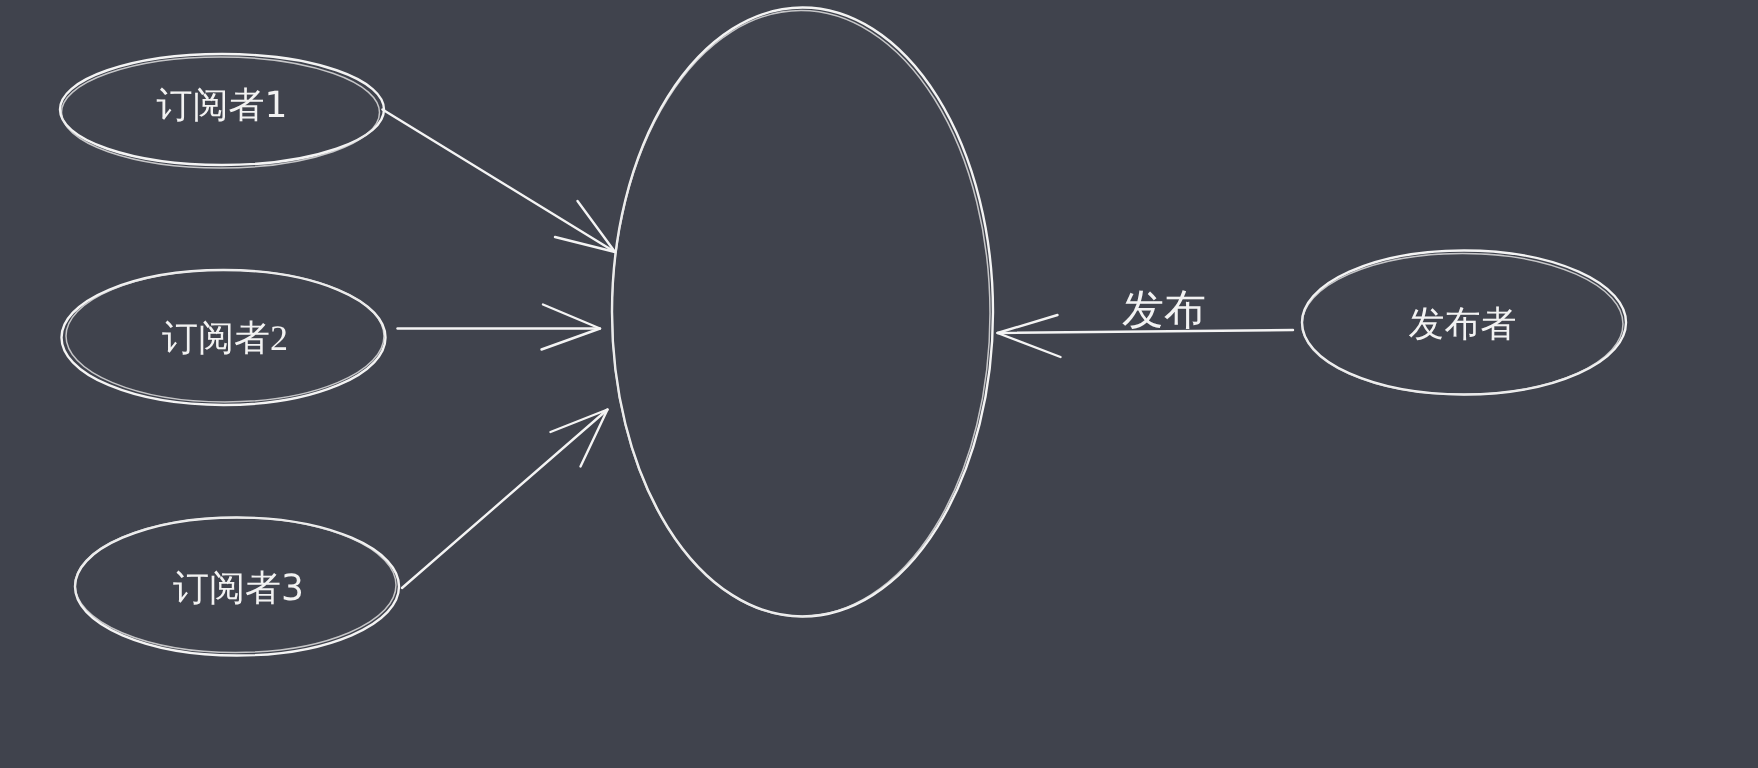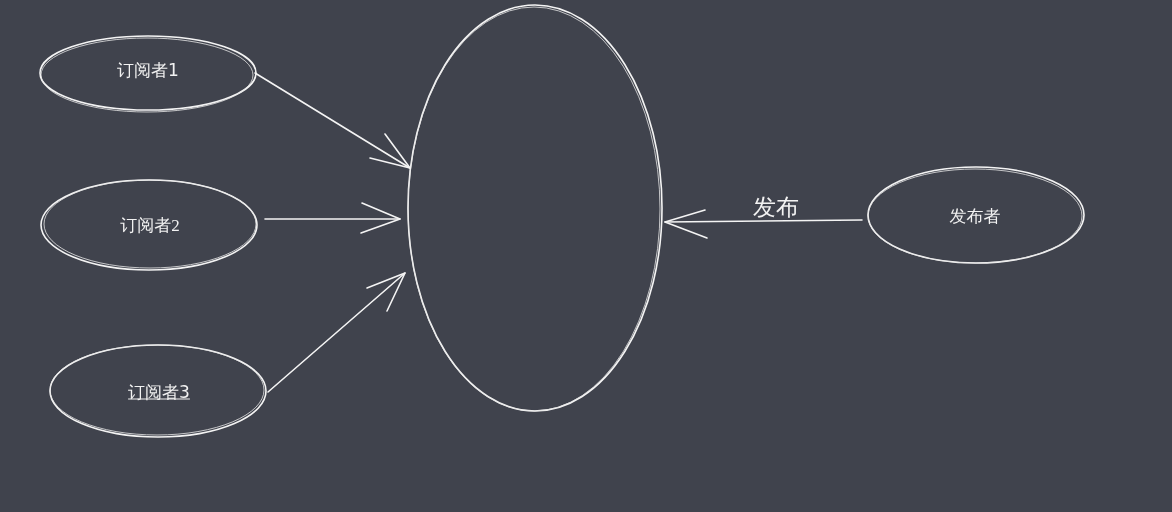--- a/index.html
+++ b/index.html
@@ -4,25 +4,25 @@
 <style>
   html, body { margin: 0; padding: 0; }
   body {
     width: 1172px; height: 512px; overflow: hidden;
     background: #40434d;
     font-family: "DejaVu Sans", "Liberation Sans", sans-serif;
   }
   .canvas { position: relative; width: 1172px; height: 512px; }
   svg.diagram { position: absolute; left: 0; top: 0; }
   .node-label {
-    position: absolute; color: #f2f2f2; font-size: 17px;
+    position: absolute; color: #f2f2f2; font-size: 24px;
     transform: translate(-50%, -50%); white-space: nowrap; letter-spacing: 0px;
   }
   .edge-label {
-    position: absolute; color: #f2f2f2; font-size: 23px;
+    position: absolute; color: #f2f2f2; font-size: 28px;
     transform: translate(-50%, -50%); white-space: nowrap;
   }
   .stroke { fill: none; stroke: #f4f4f4; stroke-width: 1.6; stroke-linecap: round; stroke-linejoin: round; }
   .stroke2 { fill: none; stroke: #e6e6e6; stroke-width: 1; opacity: 0.8; }
 </style>
 </head>
 <body>
 
 <div class="canvas">
   <svg class="diagram" width="1172" height="512" viewBox="0 0 1172 512">
@@ -68,16 +68,16 @@
     </g>
 
     <g>
       <line class="stroke" x1="862" y1="220" x2="665" y2="222"></line>
       <polyline class="stroke" points="705,210 665,222 707,238"></polyline>
     </g>
   </svg>
 
   <span class="node-label" style="left:148px; top:70px;">订阅者1</span>
   <span class="node-label" style="left:150px; top:225px;font-family:Liberation Serif, serif;">订阅者2</span>
-  <span class="node-label" style="left:159px; top:392px;text-decoration:underline;">订阅者3</span>
+  <span class="node-label" style="left:159px; top:392px;">订阅者3</span>
   <span class="node-label" style="left:975px; top:216px;">发布者</span>
   <span class="edge-label" style="left:776px; top:207px;">发布</span>
 </div>
 
 </body></html>

